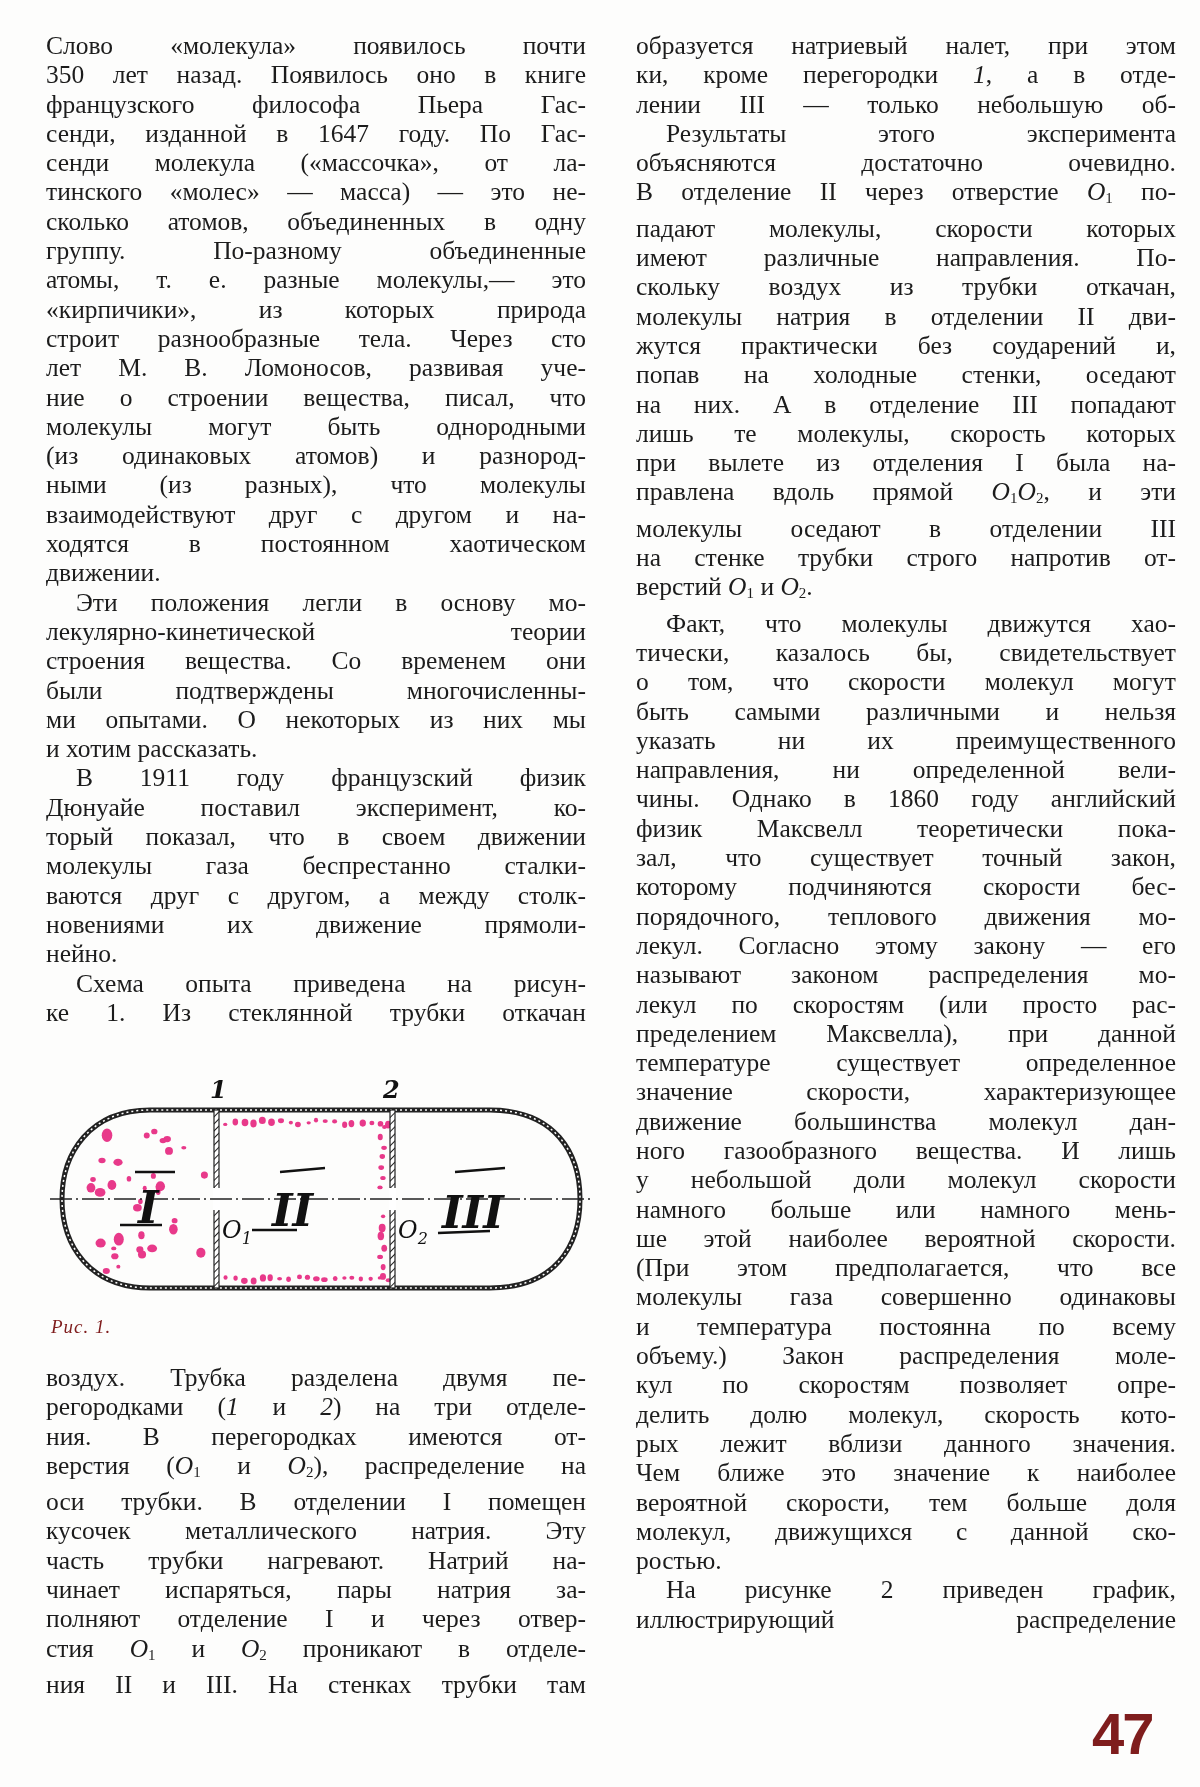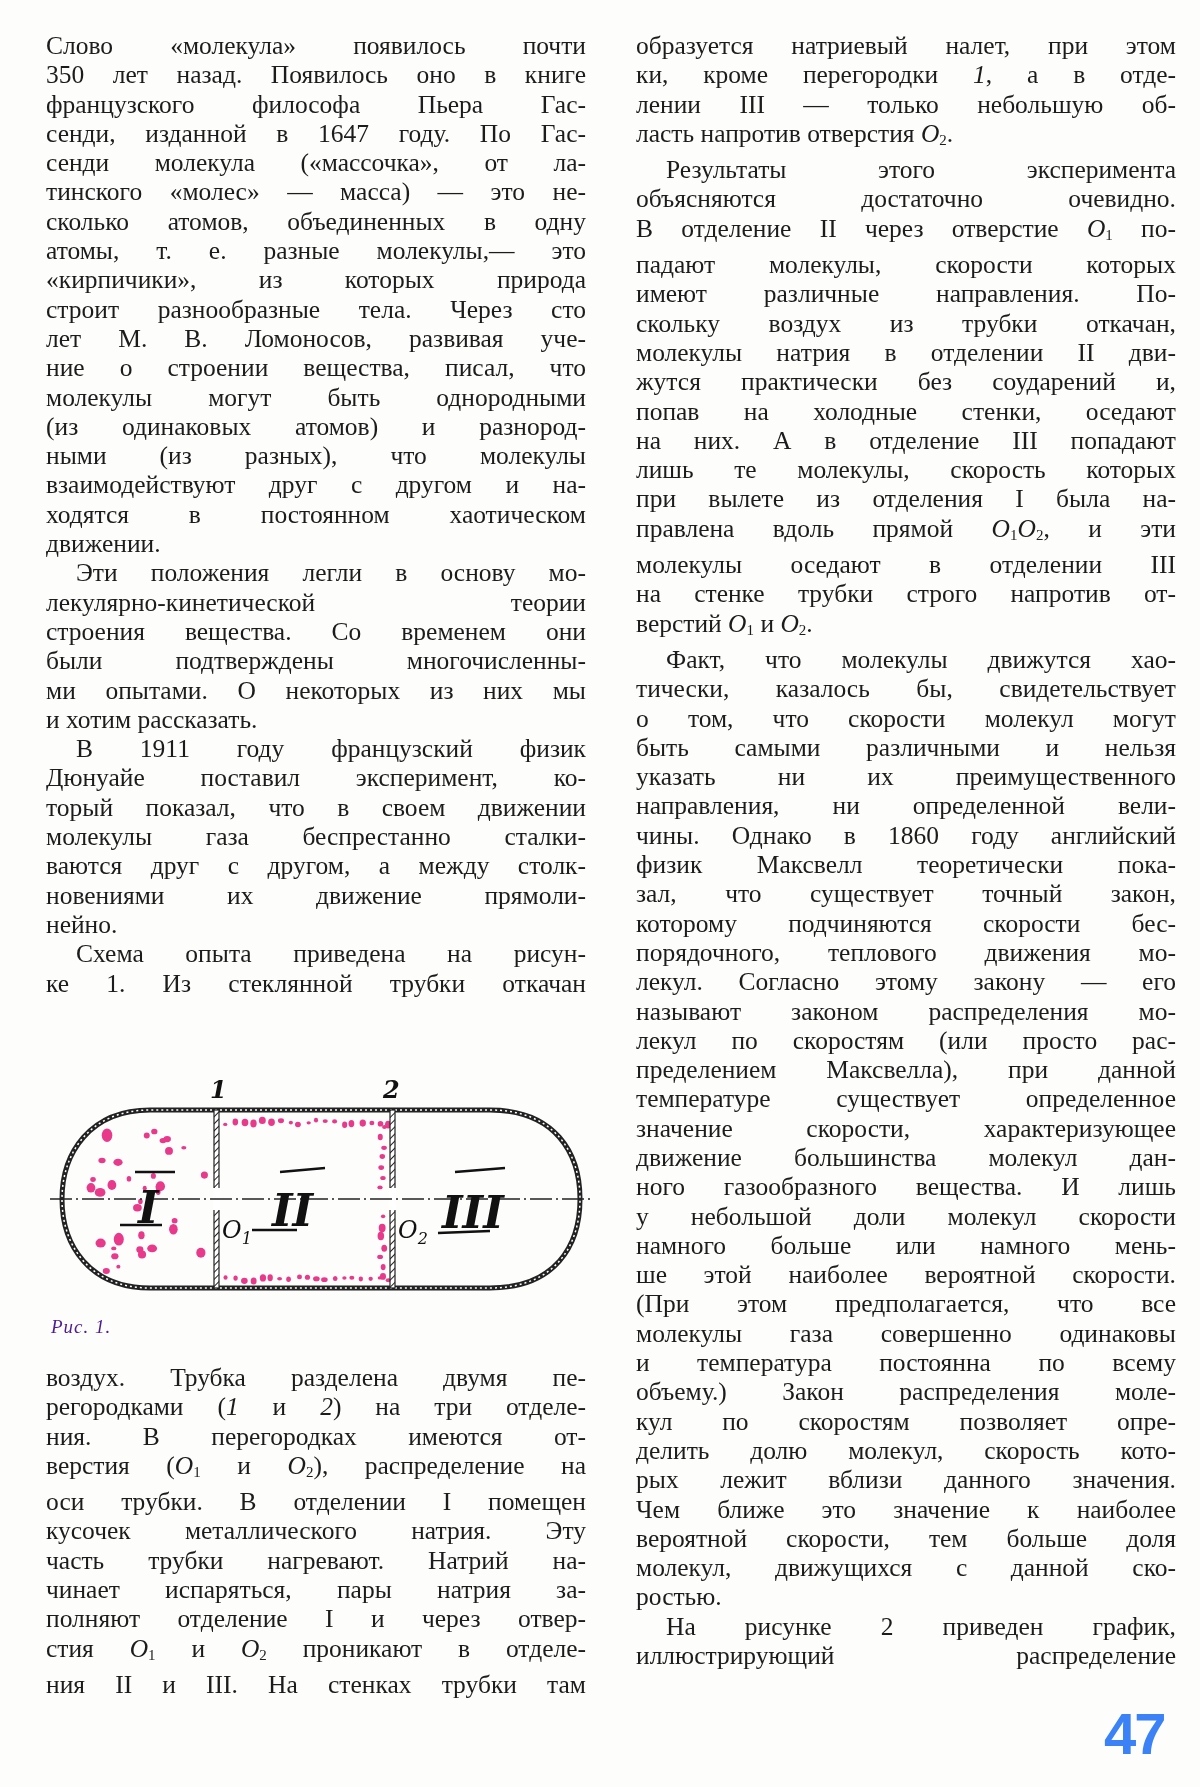--- a/index.html
+++ b/index.html
@@ -10,34 +10,35 @@
   .col { position: absolute; font-size: 25.5px; line-height: 29.3px; }
   .line { display: block; text-align: justify; text-align-last: justify; white-space: nowrap; }
   .line.end { text-align-last: left; }
   .indent { text-indent: 30px; }
   #left-top { left: 46px; top: 31px; width: 540px; }
   #left-bottom { left: 46px; top: 1363px; width: 540px; }
   #right { left: 604px; top: 31px; width: 540px; margin-left: 32px; }
   .sub { font-size: 15px; vertical-align: -3px; font-style: normal; }
   .it { font-style: italic; }
   #figure { position: absolute; left: 50px; top: 1068px; width: 540px; height: 240px; }
-  #caption { position: absolute; left: 51px; top: 1316px; font-size: 19px; font-style: italic; letter-spacing: 1px; color: #4c1d95; }
-  #page-number { position: absolute; left: 1092px; top: 1700px; font-family: "Liberation Sans", "DejaVu Sans", sans-serif; font-weight: bold; font-size: 58px; color: #3b82f6; letter-spacing: -2px; margin-left: 12px; }
+  #caption { position: absolute; left: 51px; top: 1316px; font-size: 19px; font-style: italic; letter-spacing: 1px; color: #7f1d1d; }
+  #page-number { position: absolute; left: 1092px; top: 1700px; font-family: "Liberation Sans", "DejaVu Sans", sans-serif; font-weight: bold; font-size: 58px; color: #7f1d1d; letter-spacing: -2px; }
 </style>
 </head>
 <body>
 
 <div id="left-top" class="col">
     <span class="line">Слово «молекула» появилось почти</span>
     <span class="line">350 лет назад. Появилось оно в книге</span>
     <span class="line">французского философа Пьера Гас-</span>
     <span class="line">сенди, изданной в 1647 году. По Гас-</span>
     <span class="line">сенди молекула («массочка», от ла-</span>
     <span class="line">тинского «молес» — масса) — это не-</span>
     <span class="line">сколько атомов, объединенных в одну</span>
+    <span class="line">группу. По-разному объединенные</span>
     <span class="line">атомы, т. е. разные молекулы,— это</span>
     <span class="line">«кирпичики», из которых природа</span>
     <span class="line">строит разнообразные тела. Через сто</span>
     <span class="line">лет М. В. Ломоносов, развивая уче-</span>
     <span class="line">ние о строении вещества, писал, что</span>
     <span class="line">молекулы могут быть однородными</span>
     <span class="line">(из одинаковых атомов) и разнород-</span>
     <span class="line">ными (из разных), что молекулы</span>
     <span class="line">взаимодействуют друг с другом и на-</span>
     <span class="line">ходятся в постоянном хаотическом</span>
@@ -197,21 +198,20 @@
     <span class="line"><span>чинает испаряться, пары натрия за-</span></span>
     <span class="line"><span>полняют отделение I и через отвер-</span></span>
     <span class="line"><span>стия </span><span class="it">O</span><sub class="sub">1</sub><span> и </span><span class="it">O</span><sub class="sub">2</sub><span> проникают в отделе-</span></span>
     <span class="line"><span>ния II и III. На стенках трубки там</span></span>
   </div>
 
 <div id="right" class="col">
     <span class="line"><span>образуется натриевый налет, при этом</span></span>
     <span class="line"><span>ки, кроме перегородки </span><span class="it">1</span><span>, а в отде-</span></span>
     <span class="line"><span>лении III — только небольшую об-</span></span>
-    <span class="line end"><span>ласть напротив отверстия </span><span class="it">O</span><sub class="sub">2</sub><span>.</span></span>
     <span class="line indent"><span>Результаты этого эксперимента</span></span>
     <span class="line"><span>объясняются достаточно очевидно.</span></span>
     <span class="line"><span>В отделение II через отверстие </span><span class="it">O</span><sub class="sub">1</sub><span> по-</span></span>
     <span class="line"><span>падают молекулы, скорости которых</span></span>
     <span class="line"><span>имеют различные направления. По-</span></span>
     <span class="line"><span>скольку воздух из трубки откачан,</span></span>
     <span class="line"><span>молекулы натрия в отделении II дви-</span></span>
     <span class="line"><span>жутся практически без соударений и,</span></span>
     <span class="line"><span>попав на холодные стенки, оседают</span></span>
     <span class="line"><span>на них. А в отделение III попадают</span></span>

